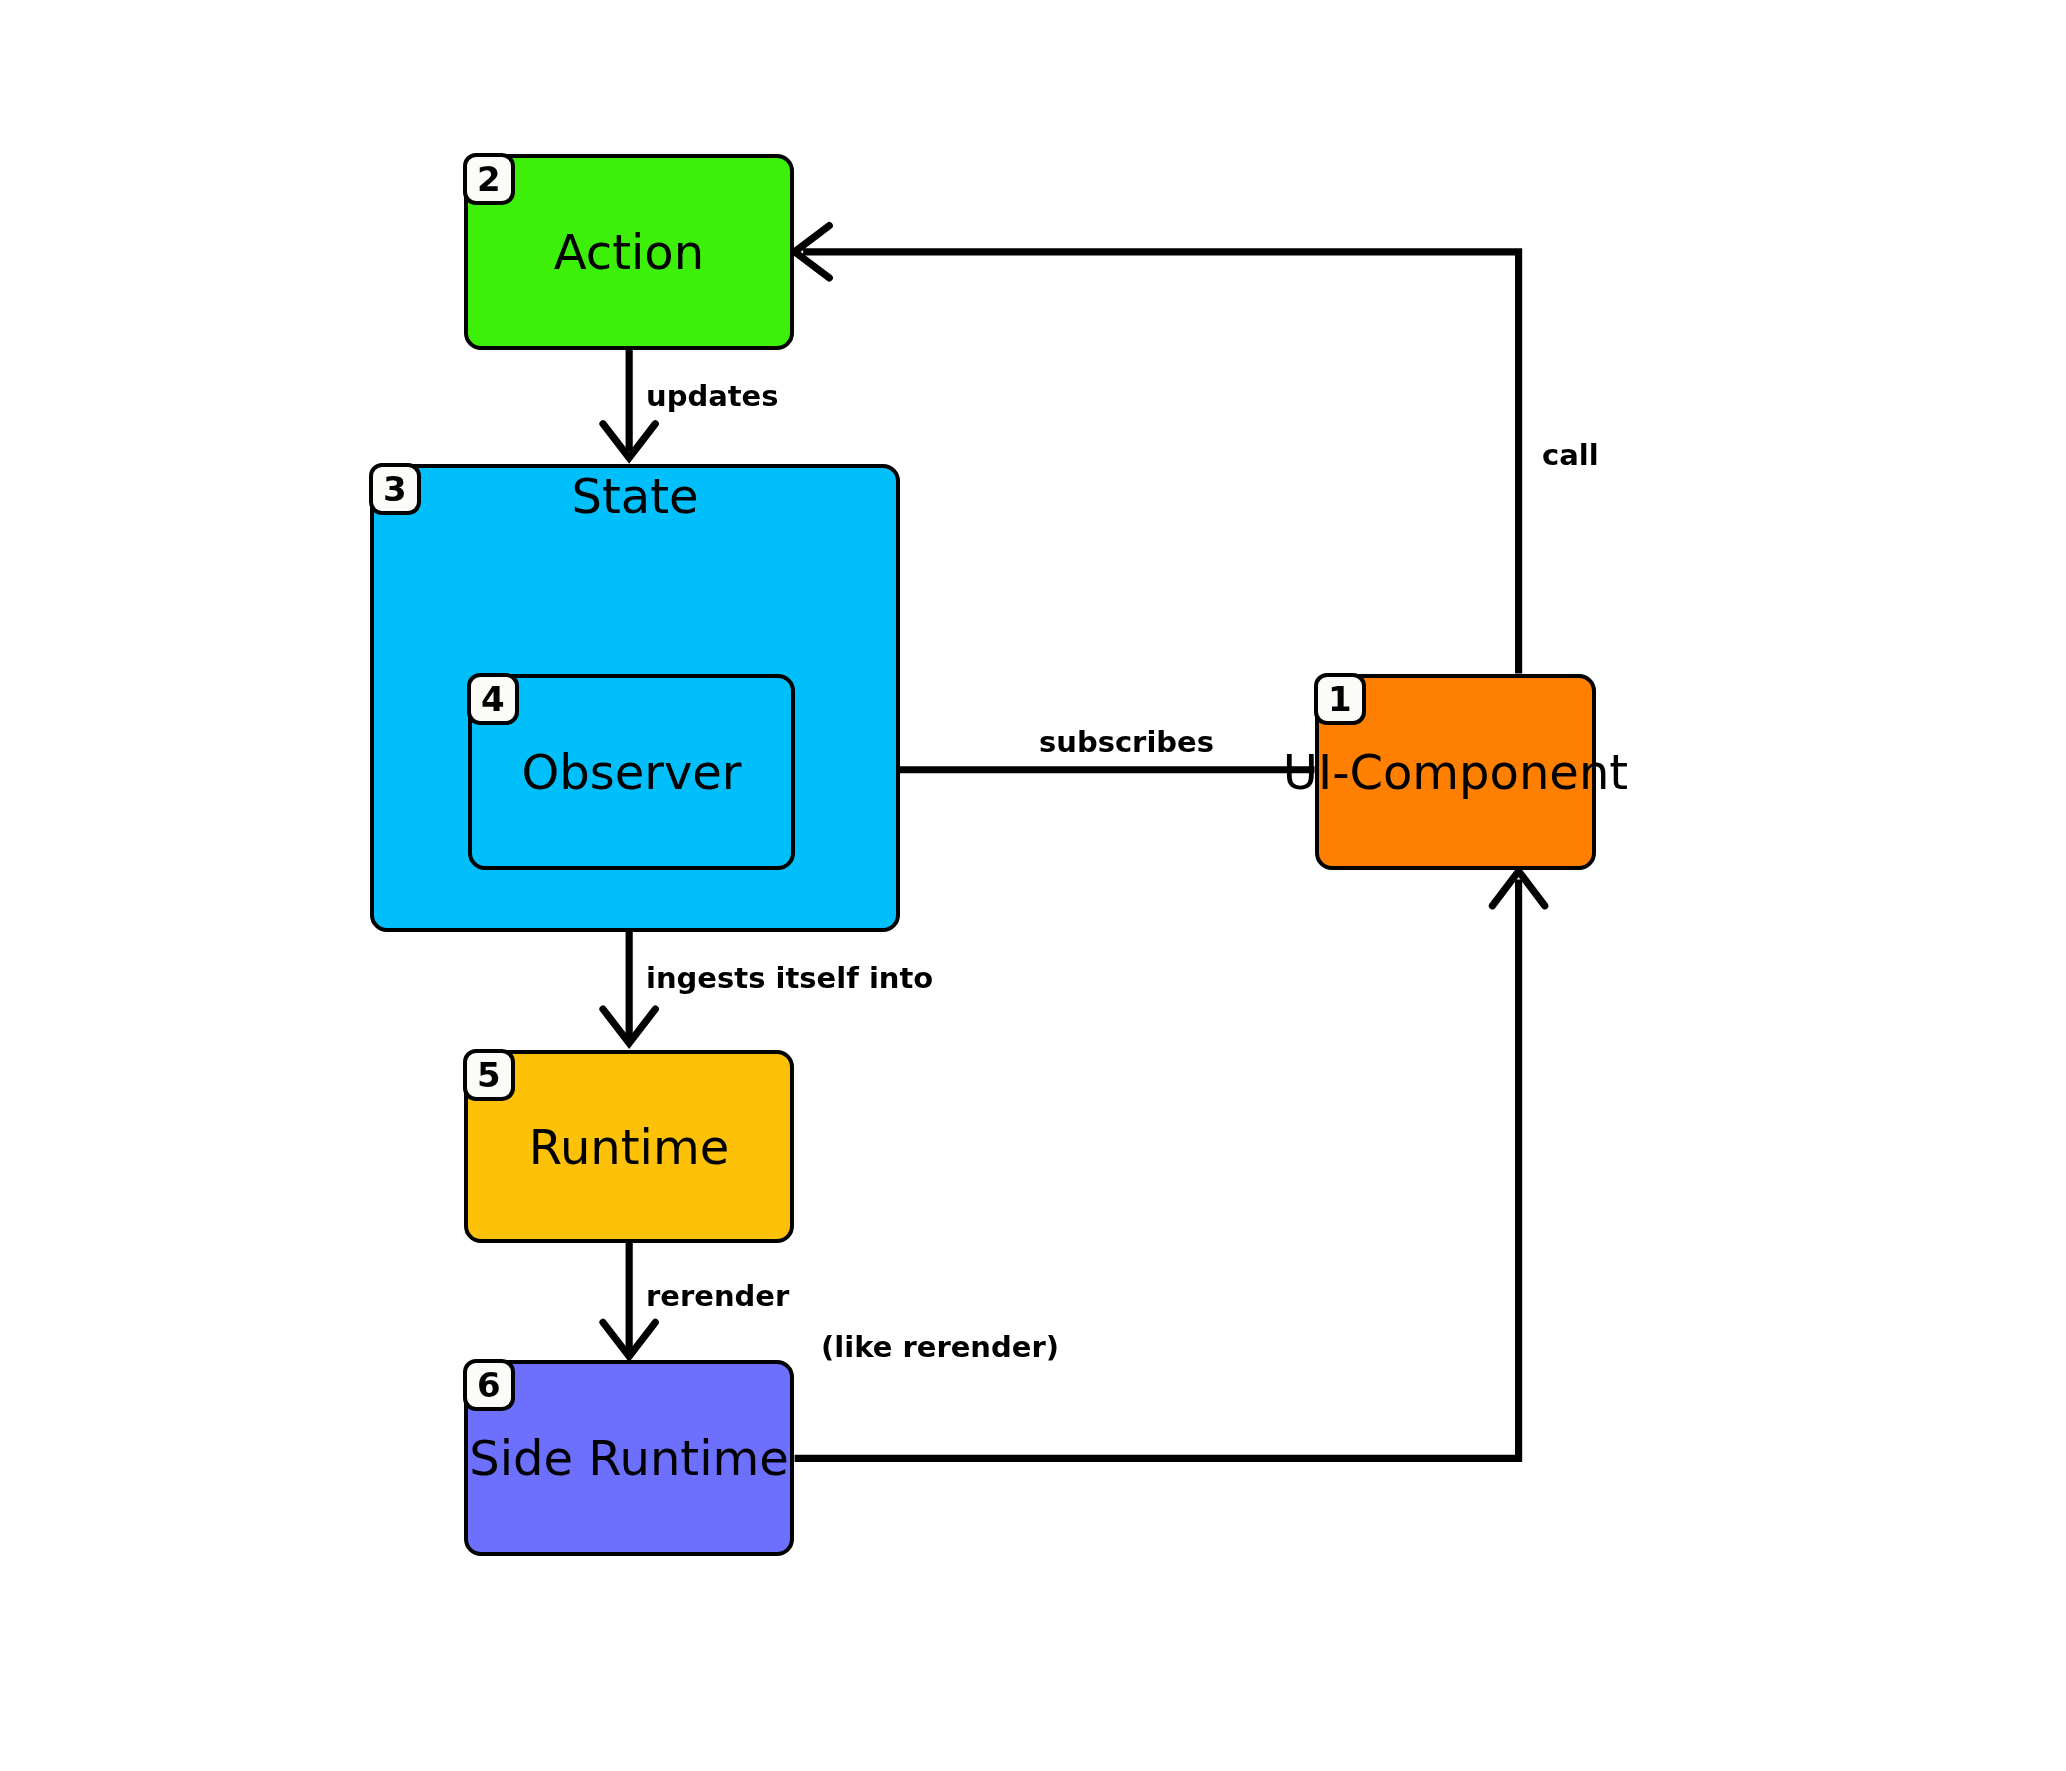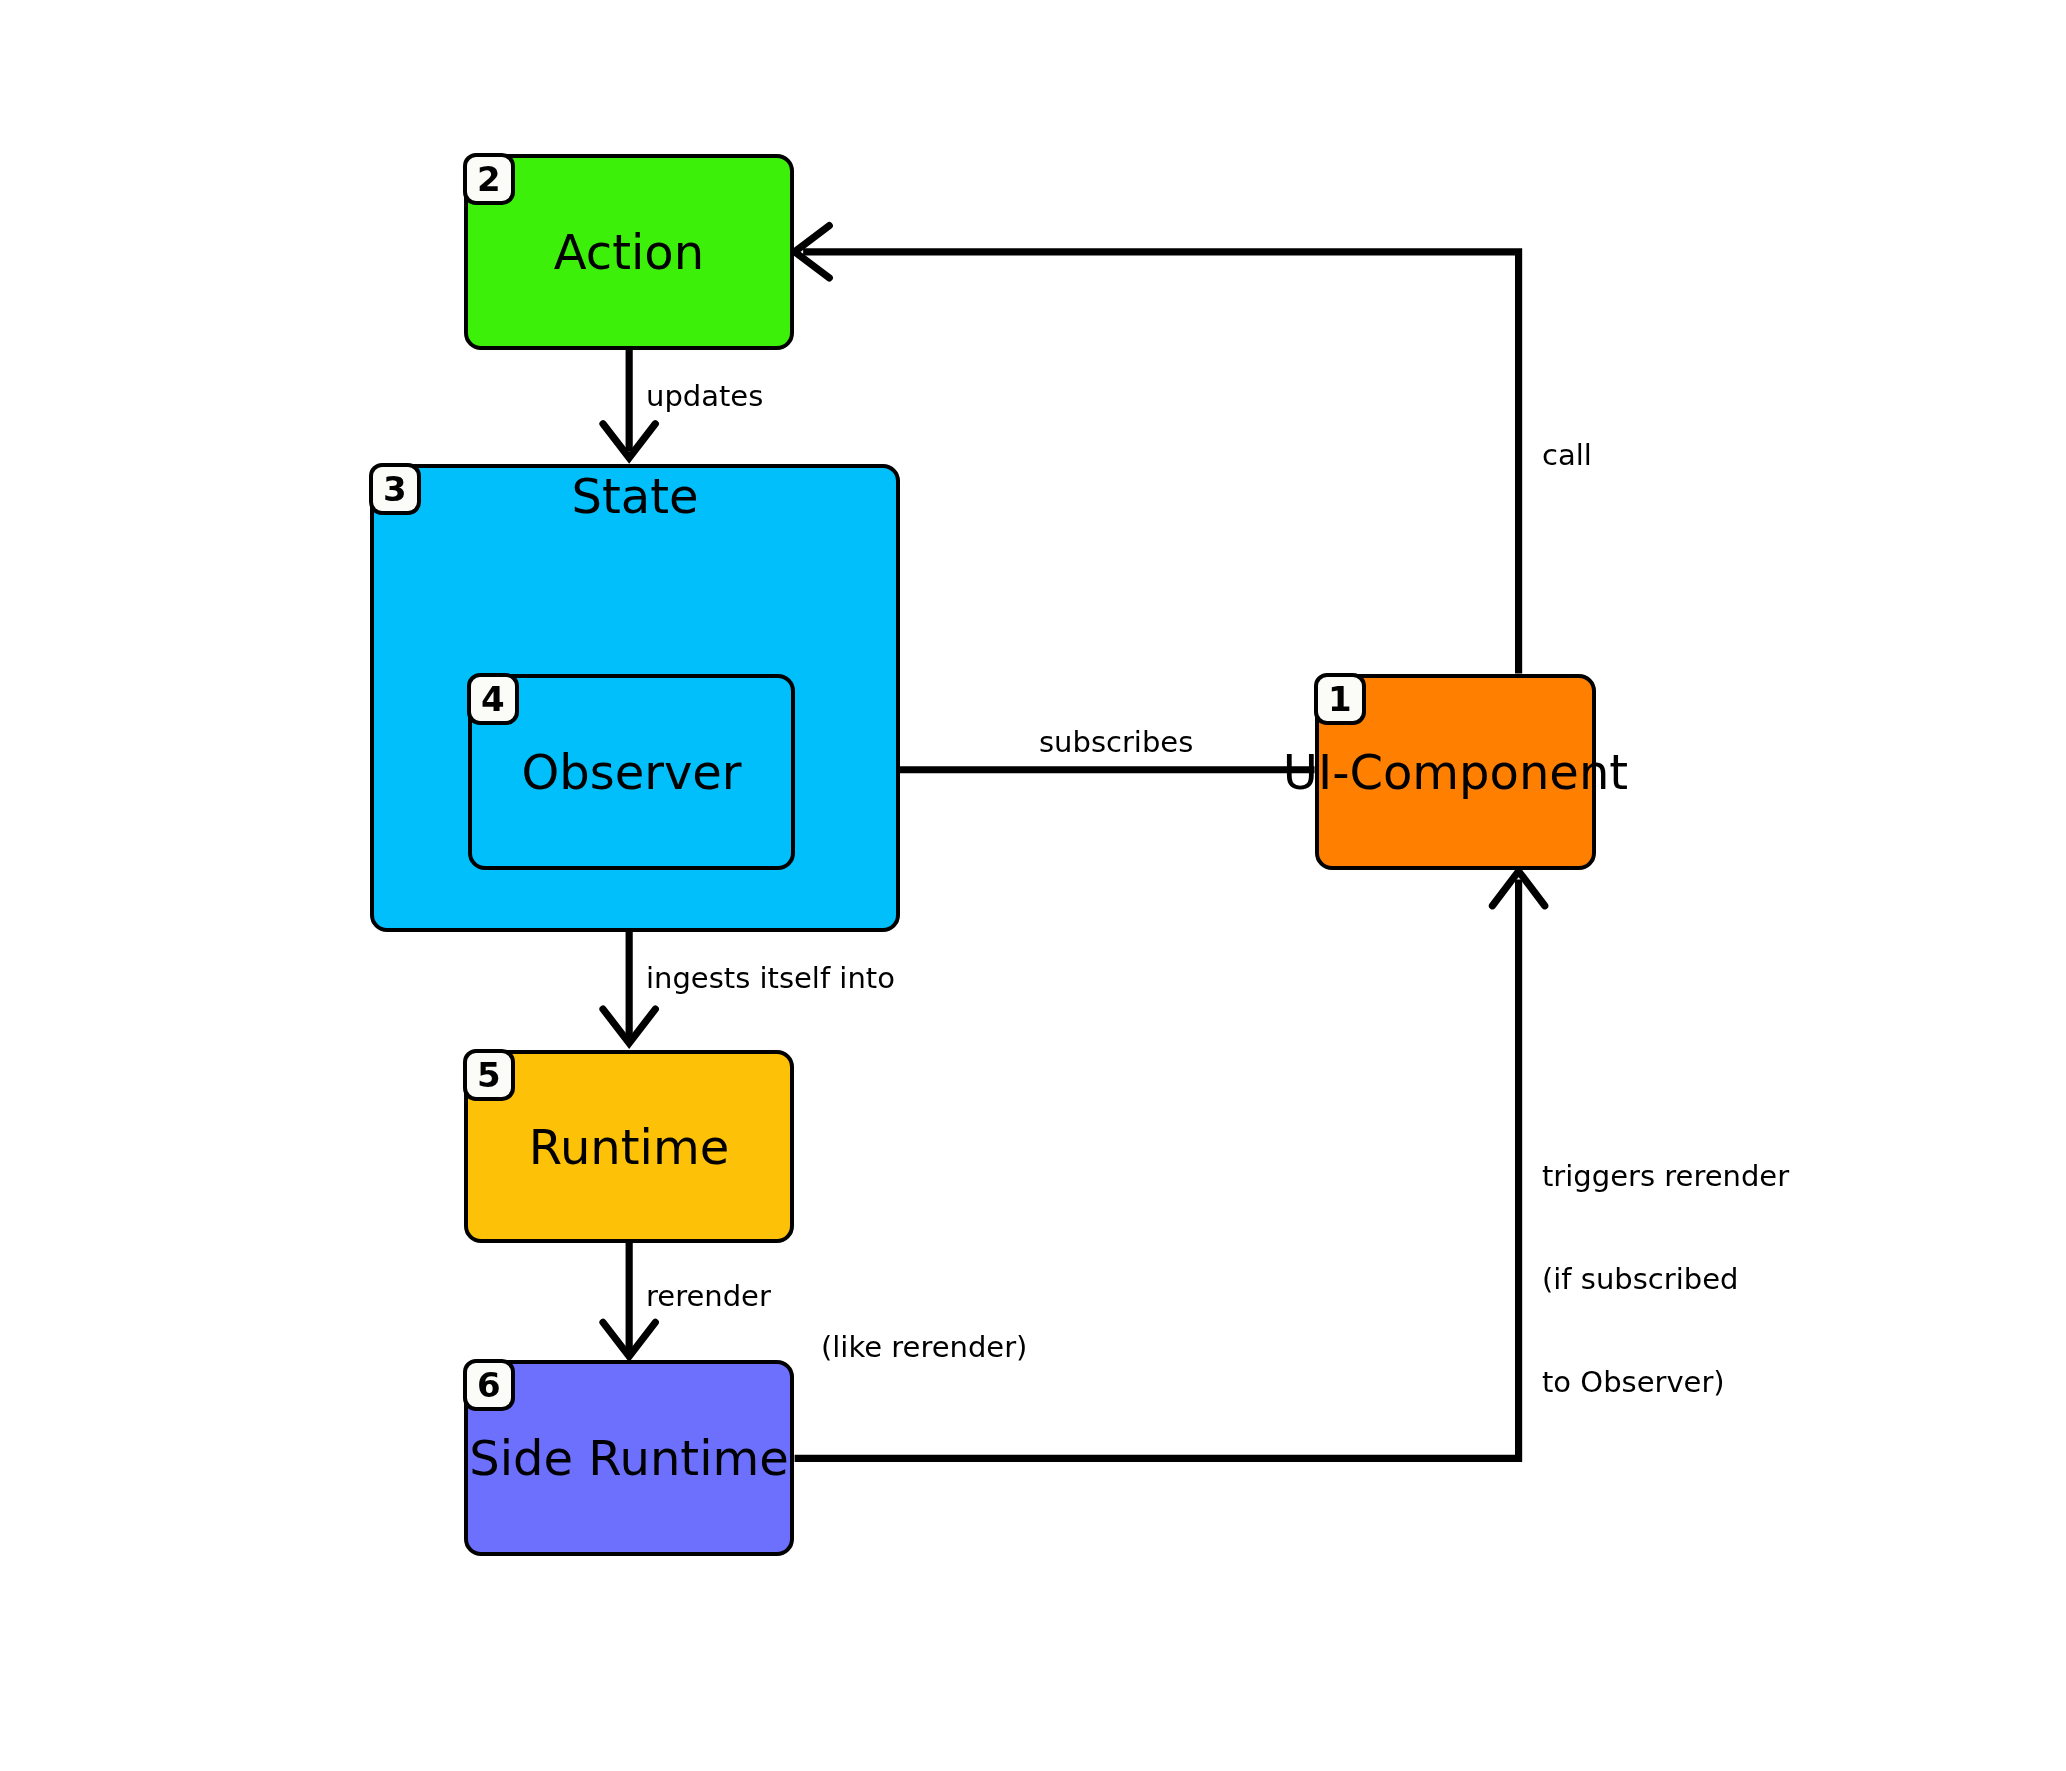--- a/index.html
+++ b/index.html
@@ -69,20 +69,21 @@
     z-index: 5;
   }
   .edge-label {
     position: absolute;
     font-family: "DejaVu Sans", sans-serif;
     font-size: 29px;
     color: #000000;
     white-space: pre;
     line-height: 1.18;
     z-index: 4;
+    font-weight: bold;
   }
   .el-left { text-align: left; }
 </style>
 </head>
 <body>
 
 <div id="canvas">
 
   <svg id="edges" viewBox="0 0 3159 2708" width="2066" height="1771" xmlns="http://www.w3.org/2000/svg">
 
@@ -152,20 +153,15 @@
   <div class="edge-label el-left" style="left:646px; top:961px;">ingests itself into</div>
 
   <div class="edge-label el-left" style="left:646px; top:1279px;">rerender</div>
 
   <div class="edge-label el-left" style="left:1039px; top:725px;">subscribes</div>
 
   <div class="edge-label el-left" style="left:1542px; top:438px;">call</div>
 
   <div class="edge-label el-left" style="left:821px; top:1330px;">(like rerender)</div>
 
-  <div class="edge-label el-left" style="left:1542px; top:1091px;">
-    <div>triggers rerender</div>
-    <div>(if subscribed</div>
-    <div>to Observer)</div>
-  </div>
 
 </div>
 
 
 </body></html>

